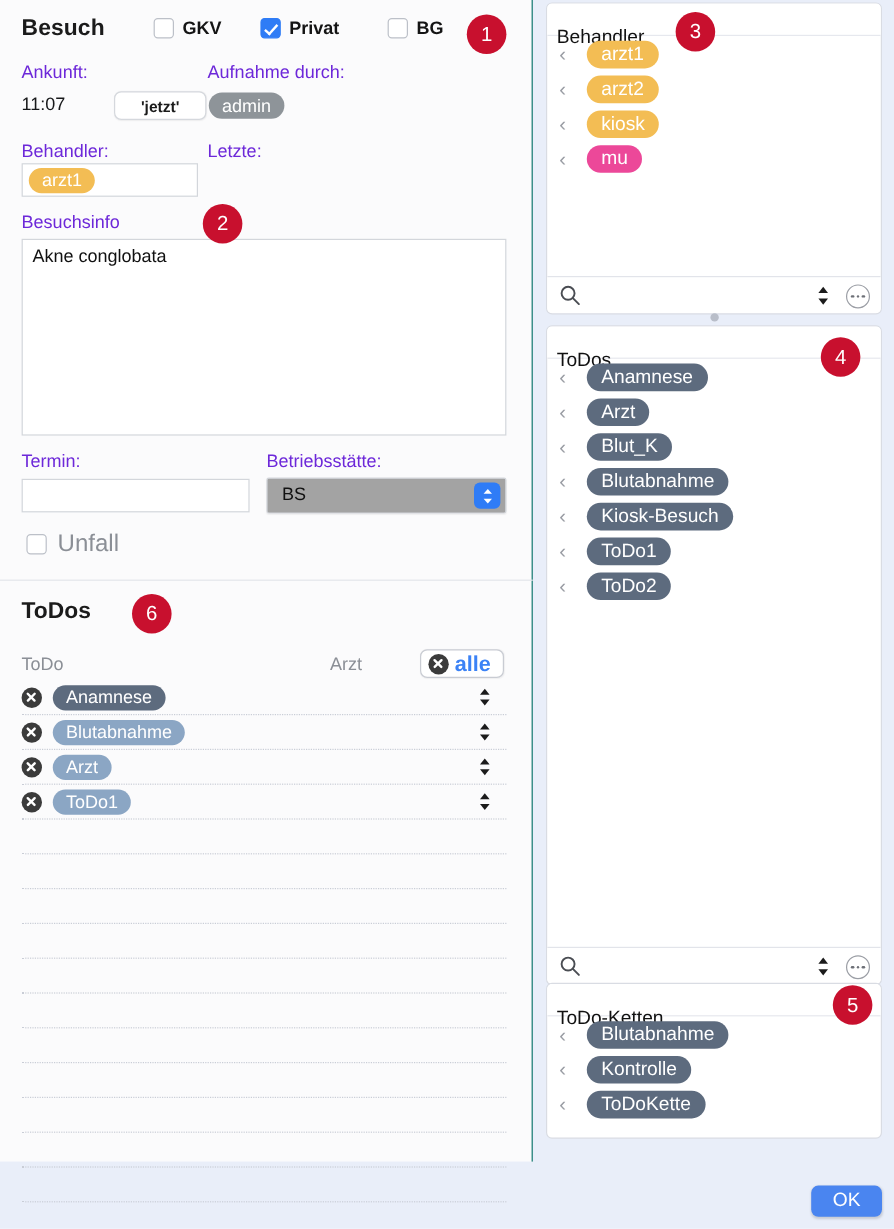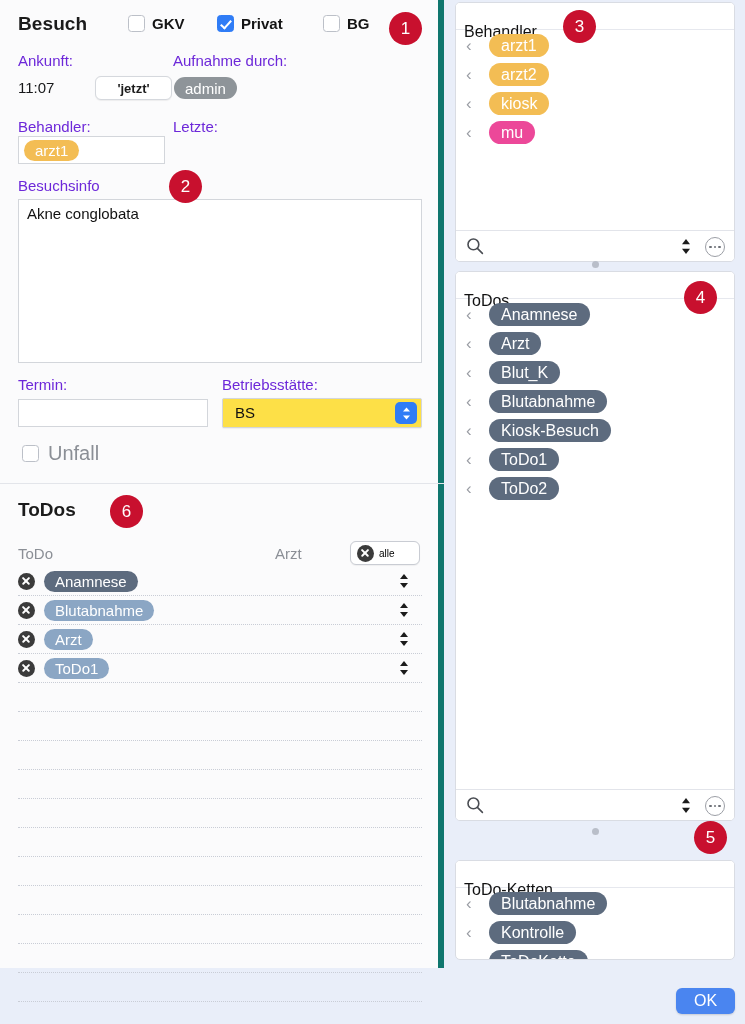--- a/index.html
+++ b/index.html
@@ -10,21 +10,21 @@
     -webkit-font-smoothing:antialiased;
     overflow:hidden;
     position:relative;
   }
   .app{position:absolute;inset:0;}
 
   
   .left-panel{
     position:absolute;left:0;top:0;width:444px;height:968px;
     background:#fbfbfc;
-    border-right:6px solid #0f766e;
+    border-right:1px solid #0f766e;
     box-sizing:border-box;
   }
 
   
   .hdr{position:absolute;left:18px;top:12px;width:400px;height:26px;}
   .hdr-title{
     position:absolute;left:0;top:1px;font-size:19px;font-weight:bold;color:#1b1b1b;letter-spacing:0.1px;
   }
   .chk-group{position:absolute;top:3px;display:flex;align-items:center;gap:7px;}
   .chk-box{
@@ -80,21 +80,21 @@
 
   
   .termin-lbl{position:absolute;left:18px;top:376px;}
   .bs-lbl{position:absolute;left:222px;top:376px;}
   .termin-field{
     position:absolute;left:18px;top:399px;width:190px;height:28px;
     background:#fff;border:1px solid #d3d6db;box-sizing:border-box;
   }
   .bs-select{
     position:absolute;left:222px;top:398px;width:200px;height:30px;
-    background:#fde047;border:1px solid #d3d6db;border-radius:2px;box-sizing:border-box;
+    background:#a3a3a3;border:1px solid #d3d6db;border-radius:2px;box-sizing:border-box;
     box-shadow:0 0.5px 1px rgba(0,0,0,.05);
   }
   .bs-select .txt{position:absolute;left:12px;top:5px;font-size:15px;color:#111;}
   .stepper-blue{
     position:absolute;right:4px;top:3px;width:22px;height:22px;border-radius:5px;
     background:#2f7cf6;display:flex;align-items:center;justify-content:center;
   }
   .unfall-row{position:absolute;left:22px;top:442px;display:flex;align-items:center;gap:9px;}
   .unfall-row .chk-label{font-weight:normal;color:#8b8f96;font-size:20px;}
 
@@ -103,21 +103,21 @@
   
   .todos-title{position:absolute;left:18px;top:499px;font-size:19px;font-weight:bold;color:#1b1b1b;}
   .col-todo{position:absolute;left:18px;top:545px;font-size:15px;color:#8b8f96;}
   .col-raum{position:absolute;left:275px;top:545px;font-size:15px;color:#8b8f96;}
   .alle-btn{
     position:absolute;left:350px;top:541px;width:70px;height:24px;
     border:1px solid #c9ccd3;border-radius:6px;background:#fff;box-sizing:border-box;
     display:flex;align-items:center;gap:5px;padding-left:6px;
     box-shadow:0 0.5px 1px rgba(0,0,0,.05);
   }
-  .alle-btn .lab{font-size:10px;color:#000000;}
+  .alle-btn .lab{font-size:18px;color:#3b82f6;font-weight:bold;}
 
   .xcircle{
     width:17px;height:17px;border-radius:50%;background:#3b3b3b;
     position:relative;flex:0 0 auto;
   }
   .xcircle::before,.xcircle::after{
     content:"";position:absolute;left:3.4px;top:7.7px;width:10px;height:1.8px;background:#fff;border-radius:1px;
   }
   .xcircle::before{transform:rotate(45deg);}
   .xcircle::after{transform:rotate(-45deg);}
@@ -430,21 +430,21 @@
       </span>
       <span class="dots-btn">
           <i></i>
           <i></i>
           <i></i>
         </span>
     </div>
   </div>
   <div class="resize-dot" style="top:828px"></div>
 
-  <div class="rpanel" style="top:860px;height:100px">
+  <div class="rpanel" style="top:819px;height:130px">
     <div class="rpanel-titlebar">
       <span class="rpanel-title">ToDo-Ketten</span>
     </div>
     <div class="rlist">
       <div class="rrow">
         <span class="chev">‹</span>
         <span class="rpill slate stack">Blutabnahme</span>
       </div>
       <div class="rrow">
         <span class="chev">‹</span>

